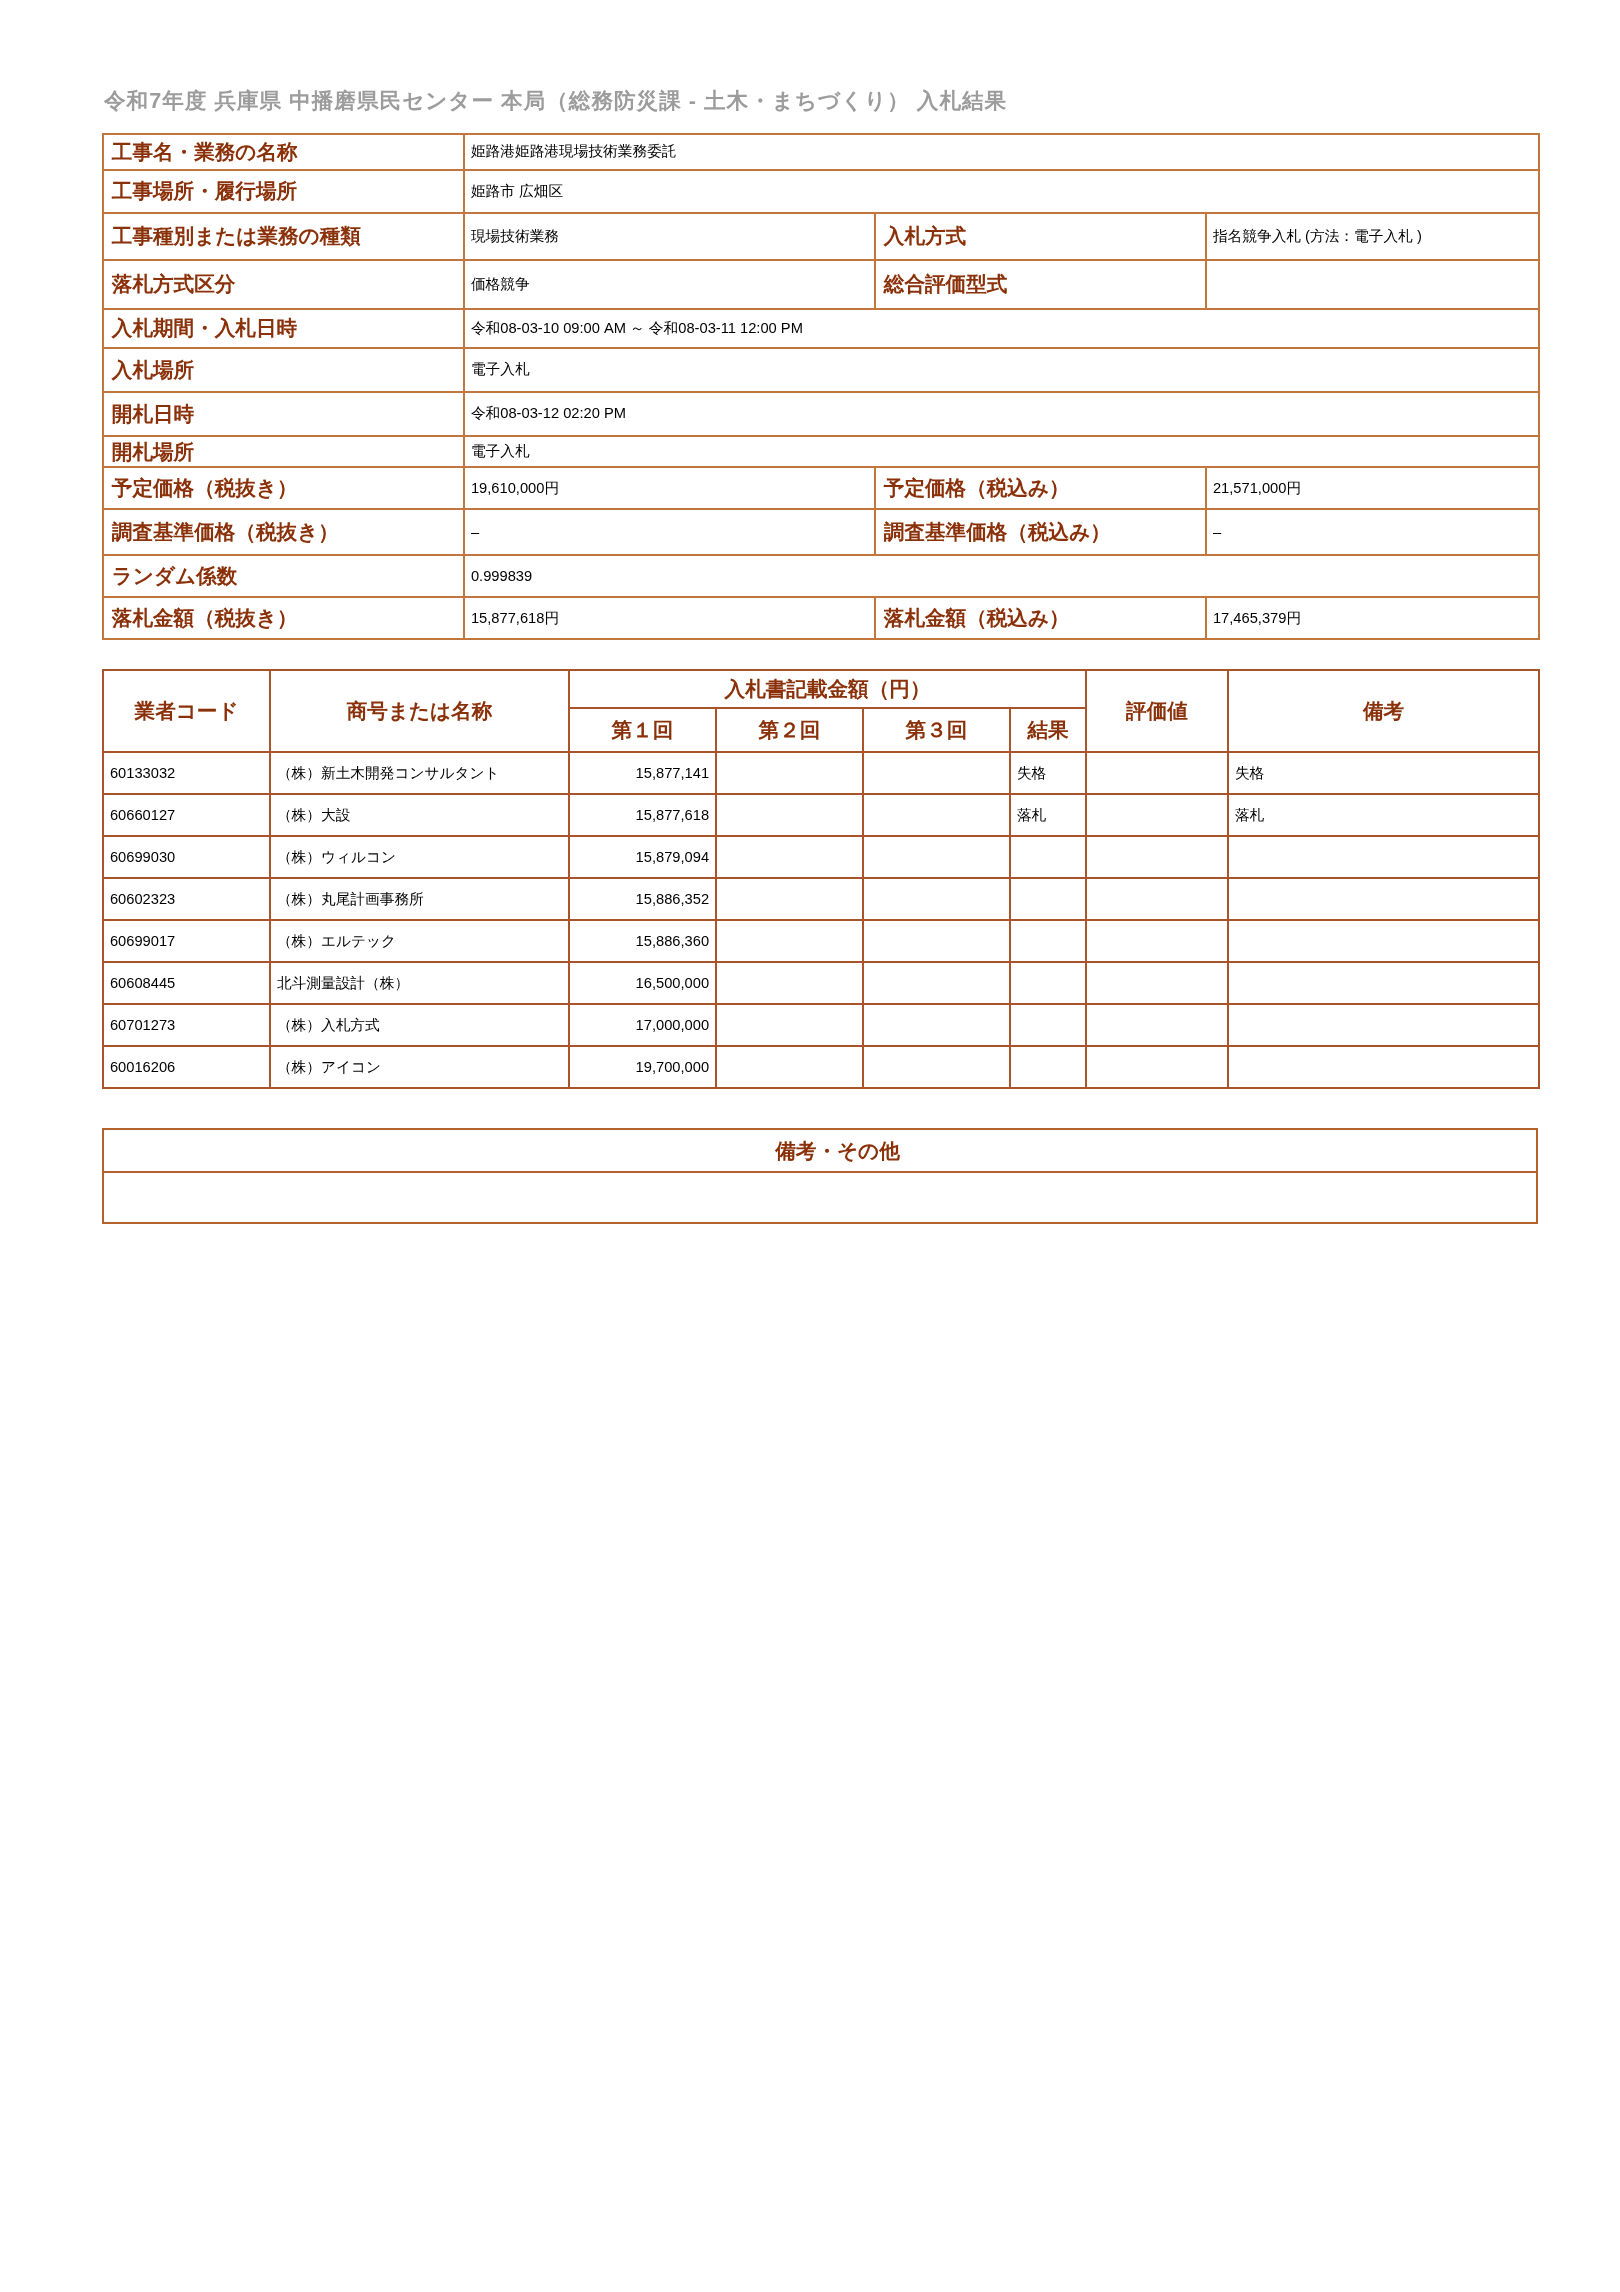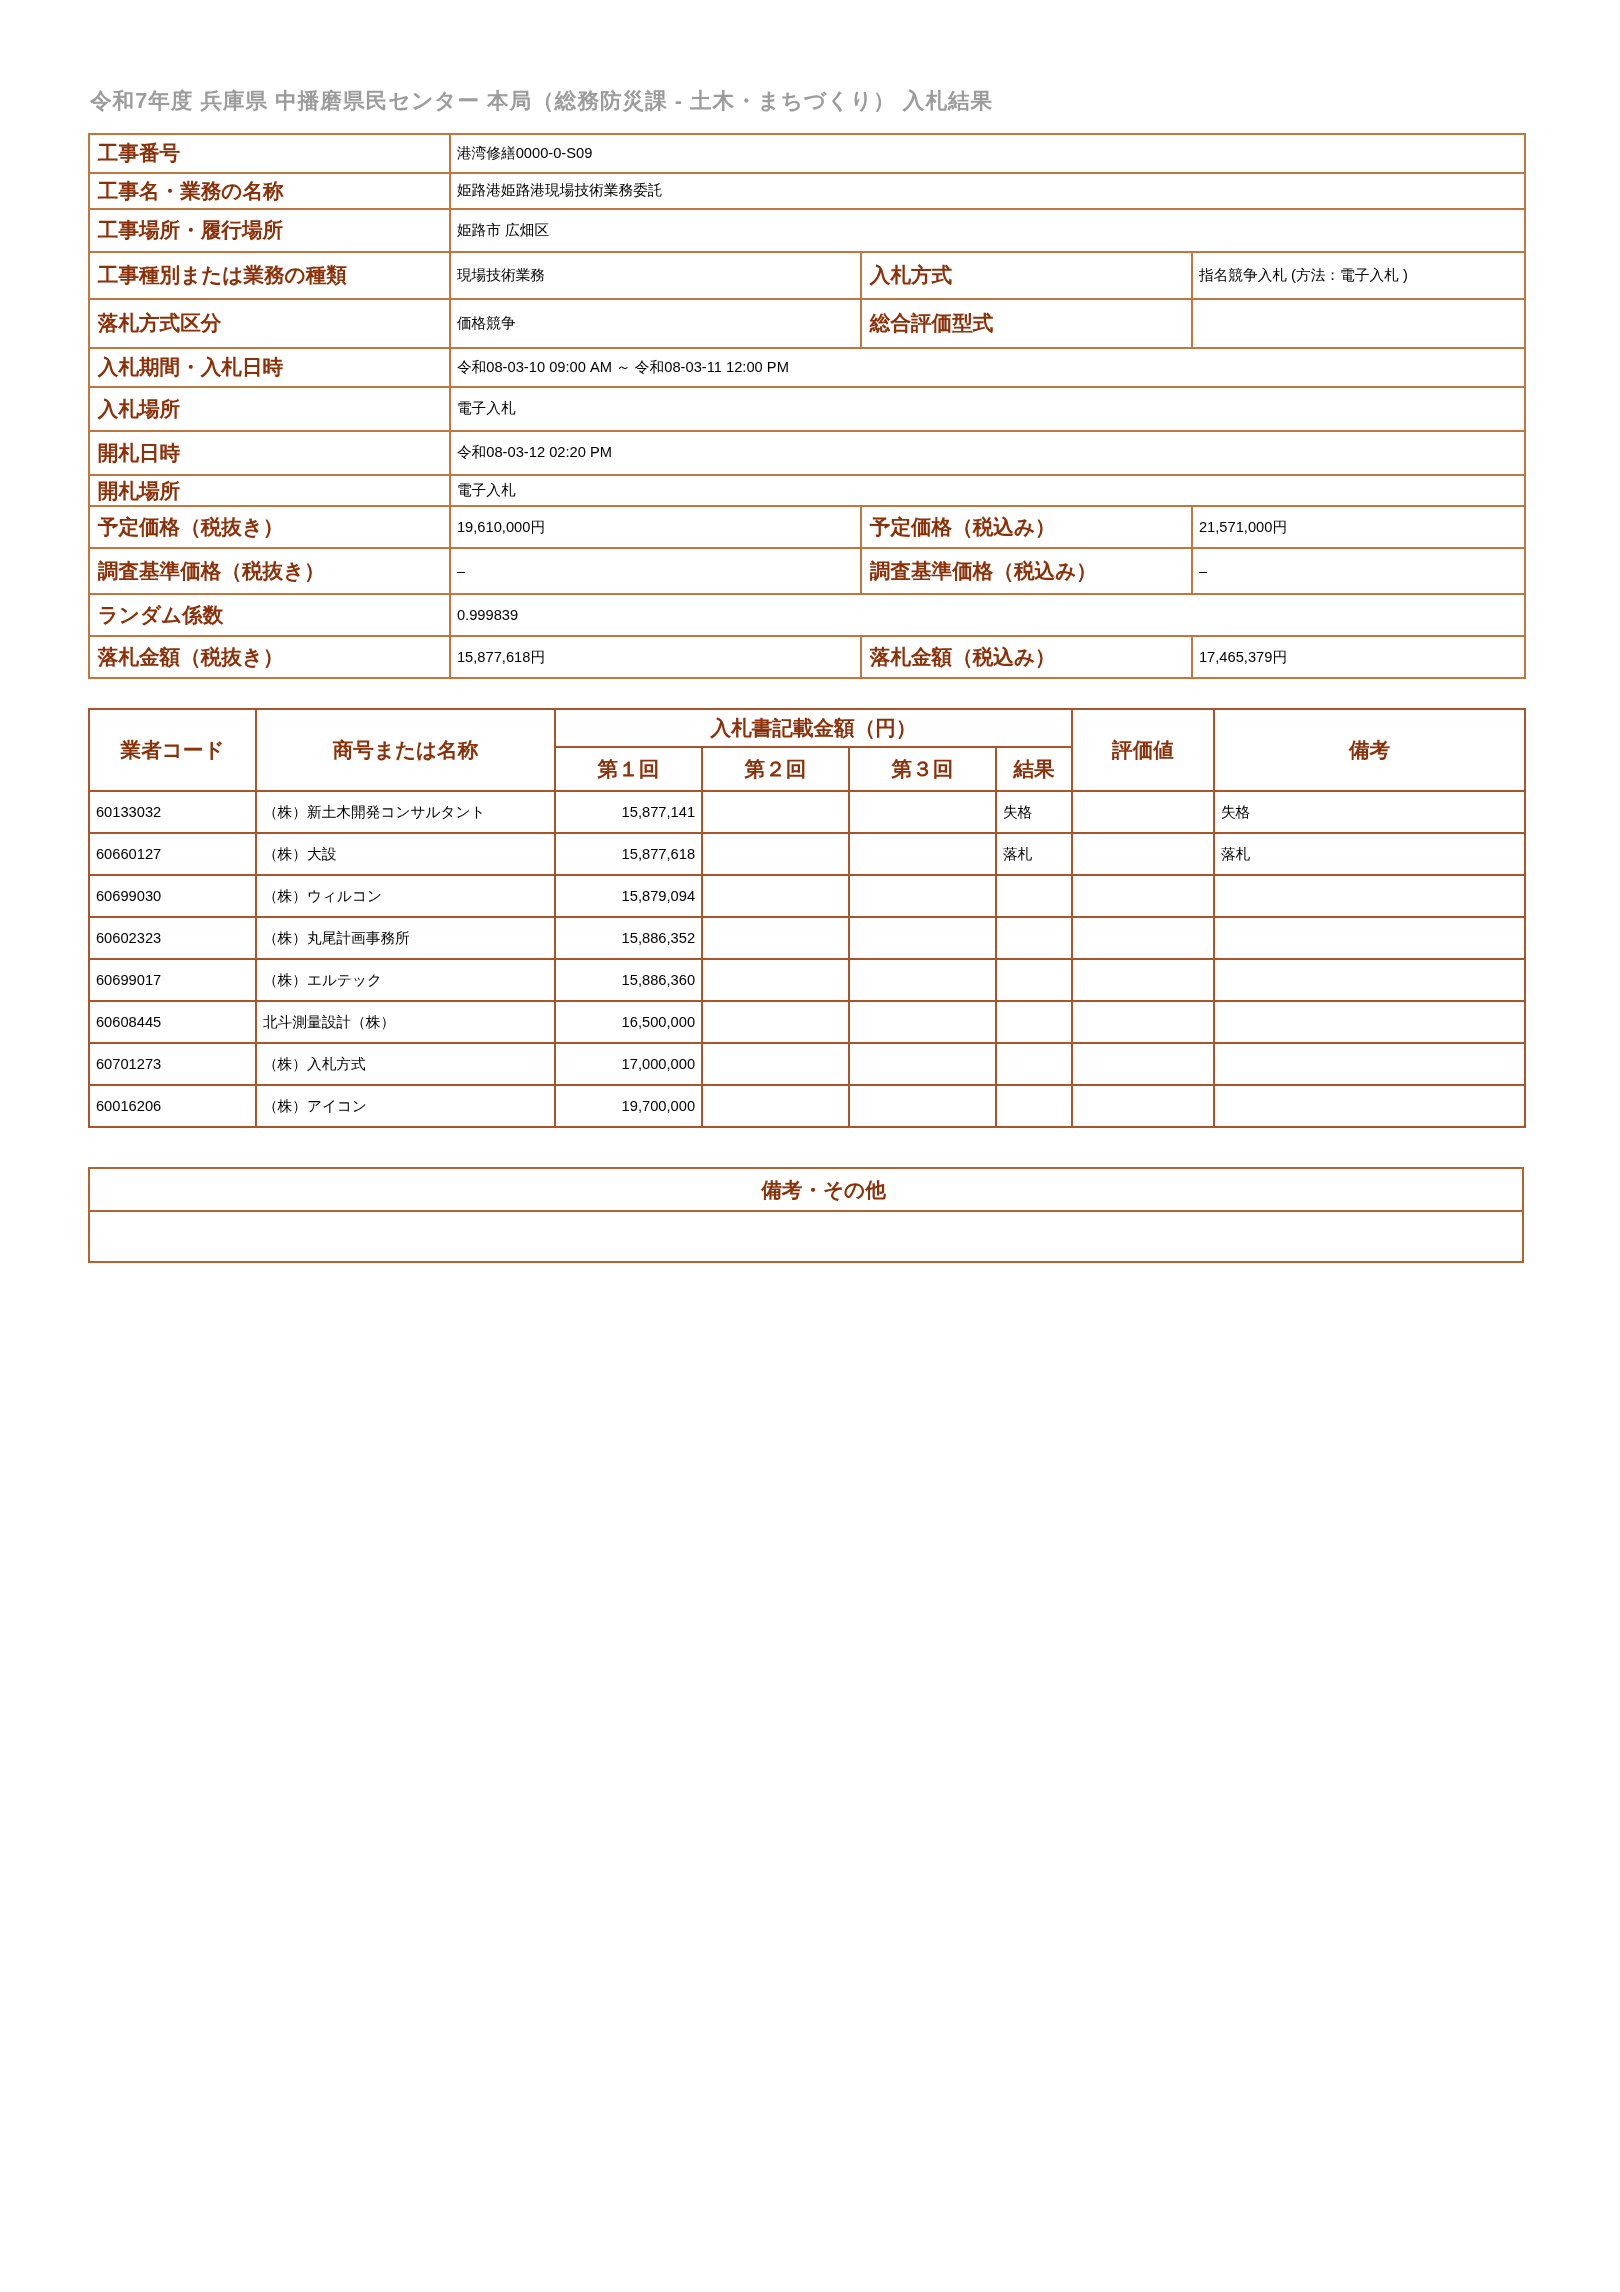--- a/index.html
+++ b/index.html
@@ -3,21 +3,21 @@
 <meta charset="utf-8">
 <style>
   html,body{margin:0;padding:0;}
   body{
     width:1620px;height:2293px;
     background:#ffffff;
     font-family:"Liberation Sans","DejaVu Sans",sans-serif;
     color:#000;
     position:relative;
   }
-  .page{position:absolute;left:88px;top:86px;width:1436px;}
+  .page{position:absolute;left:102px;top:86px;width:1436px;}
   .title{
     font-size:21.6px;font-weight:bold;color:var(--title-color,#9c9c9c);
     letter-spacing:1px;margin:0 0 17.6px 2px;white-space:nowrap;
   }
   table{border-collapse:collapse;width:1436px;table-layout:fixed;background:#fff;}
   
   table.details{border:2px solid var(--border-details,#c1763e);}
   table.details td{
     border:2px solid var(--border-details,#c1763e);
     vertical-align:middle;overflow:hidden;
@@ -63,24 +63,20 @@
   <div class="title">令和7年度 兵庫県 中播磨県民センター 本局（総務防災課 - 土木・まちづくり） 入札結果</div>
 
   <table class="details">
     <colgroup>
         <col style="width:361px">
         <col style="width:411px">
         <col style="width:331px">
         <col style="width:333px">
       </colgroup>
     <tbody>
-        <tr style="height:39px">
-      <td class="lbl">工事番号</td>
-      <td class="val" colspan="3">港湾修繕0000-0-S09</td>
-    </tr>
     <tr style="height:36px">
       <td class="lbl">工事名・業務の名称</td>
       <td class="val" colspan="3">姫路港姫路港現場技術業務委託</td>
     </tr>
     <tr style="height:43px">
       <td class="lbl">工事場所・履行場所</td>
       <td class="val" colspan="3">姫路市 広畑区</td>
     </tr>
     <tr style="height:47px">
       <td class="lbl">工事種別または業務の種類</td>

